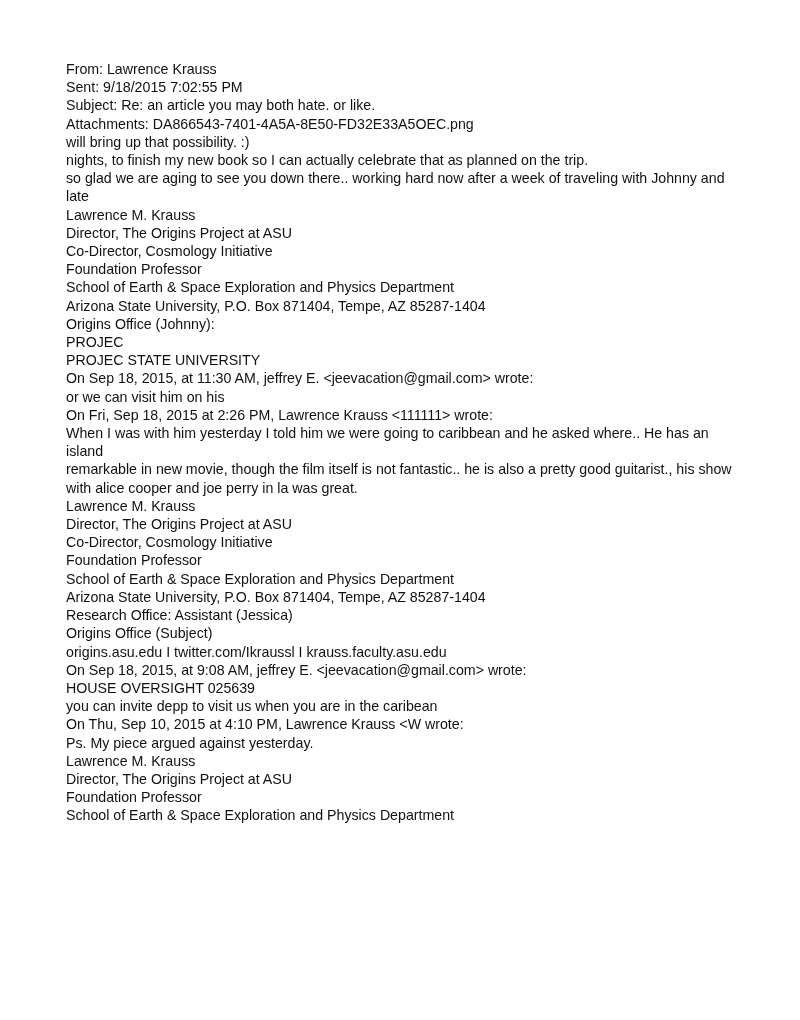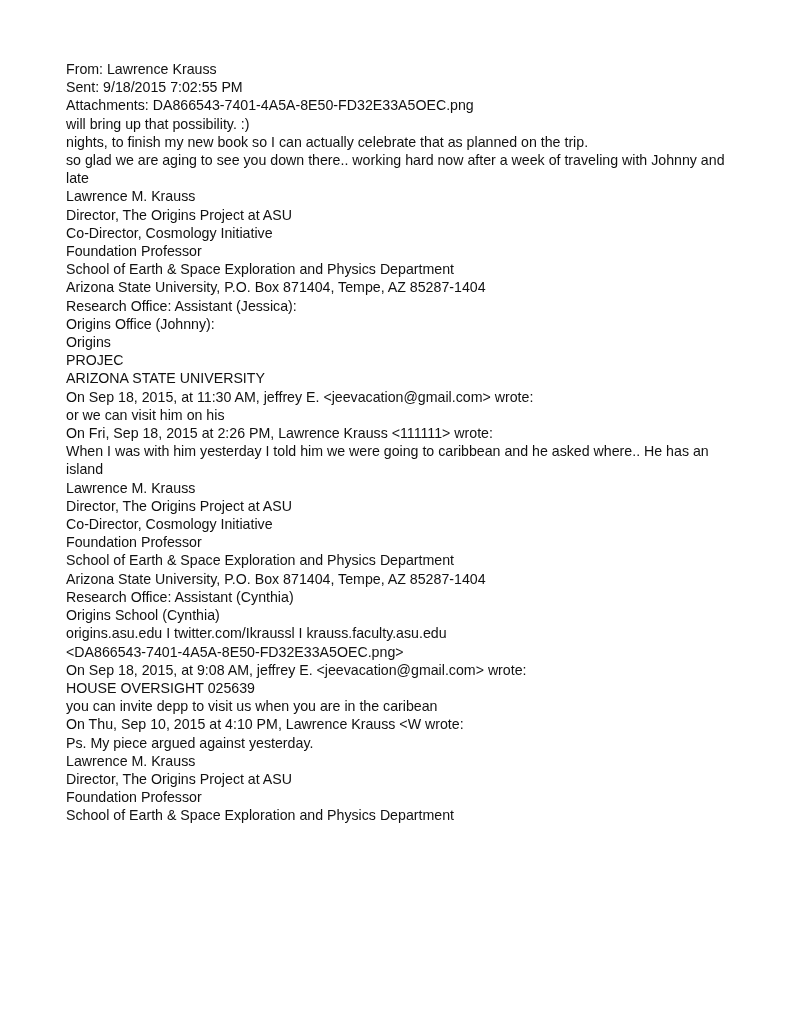--- a/index.html
+++ b/index.html
@@ -33,49 +33,49 @@
     padding: 0;
   }
 </style>
 </head>
 <body>
 
 <div class="page">
   <div class="doc-body">
     <p class="line">From: Lawrence Krauss</p>
     <p class="line">Sent: 9/18/2015 7:02:55 PM</p>
+    <p class="line">Subject: Re: an article you may both hate. or like.</p>
     <p class="line">Attachments: DA866543-7401-4A5A-8E50-FD32E33A5OEC.png</p>
     <p class="line">will bring up that possibility. :)</p>
     <p class="line">nights, to finish my new book so I can actually celebrate that as planned on the trip.</p>
     <p class="line">so glad we are aging to see you down there.. working hard now after a week of traveling with Johnny and late</p>
     <p class="line">Lawrence M. Krauss</p>
     <p class="line">Director, The Origins Project at ASU</p>
     <p class="line">Co-Director, Cosmology Initiative</p>
     <p class="line">Foundation Professor</p>
     <p class="line">School of Earth &amp; Space Exploration and Physics Department</p>
     <p class="line">Arizona State University, P.O. Box 871404, Tempe, AZ 85287-1404</p>
-    <p class="line">Research Office: Assistant (Jessica):</p>
     <p class="line">Origins Office (Johnny):</p>
-    <p class="line">Origins</p>
     <p class="line">PROJEC</p>
-    <p class="line">ARIZONA STATE UNIVERSITY</p>
+    <p class="line">PROJEC STATE UNIVERSITY</p>
     <p class="line">On Sep 18, 2015, at 11:30 AM, jeffrey E. &lt;jeevacation@gmail.com&gt; wrote:</p>
     <p class="line">or we can visit him on his</p>
     <p class="line">On Fri, Sep 18, 2015 at 2:26 PM, Lawrence Krauss &lt;111111&gt; wrote:</p>
     <p class="line">When I was with him yesterday I told him we were going to caribbean and he asked where.. He has an island</p>
+    <p class="line">remarkable in new movie, though the film itself is not fantastic.. he is also a pretty good guitarist., his show</p>
+    <p class="line">with alice cooper and joe perry in la was great.</p>
     <p class="line">Lawrence M. Krauss</p>
     <p class="line">Director, The Origins Project at ASU</p>
     <p class="line">Co-Director, Cosmology Initiative</p>
     <p class="line">Foundation Professor</p>
     <p class="line">School of Earth &amp; Space Exploration and Physics Department</p>
     <p class="line">Arizona State University, P.O. Box 871404, Tempe, AZ 85287-1404</p>
-    <p class="line">Research Office: Assistant (Cynthia)</p>
-    <p class="line">Origins School (Cynthia)</p>
+    <p class="line">Research Office: Assistant (Jessica)</p>
+    <p class="line">Origins Office (Subject)</p>
     <p class="line">origins.asu.edu I twitter.com/Ikraussl I krauss.faculty.asu.edu</p>
-    <p class="line">&lt;DA866543-7401-4A5A-8E50-FD32E33A5OEC.png&gt;</p>
     <p class="line">On Sep 18, 2015, at 9:08 AM, jeffrey E. &lt;jeevacation@gmail.com&gt; wrote:</p>
     <p class="line">HOUSE OVERSIGHT 025639</p>
     <p class="line">you can invite depp to visit us when you are in the caribean</p>
     <p class="line">On Thu, Sep 10, 2015 at 4:10 PM, Lawrence Krauss &lt;W wrote:</p>
     <p class="line">Ps. My piece argued against yesterday.</p>
     <p class="line">Lawrence M. Krauss</p>
     <p class="line">Director, The Origins Project at ASU</p>
     <p class="line">Foundation Professor</p>
     <p class="line">School of Earth &amp; Space Exploration and Physics Department</p>
   </div>

